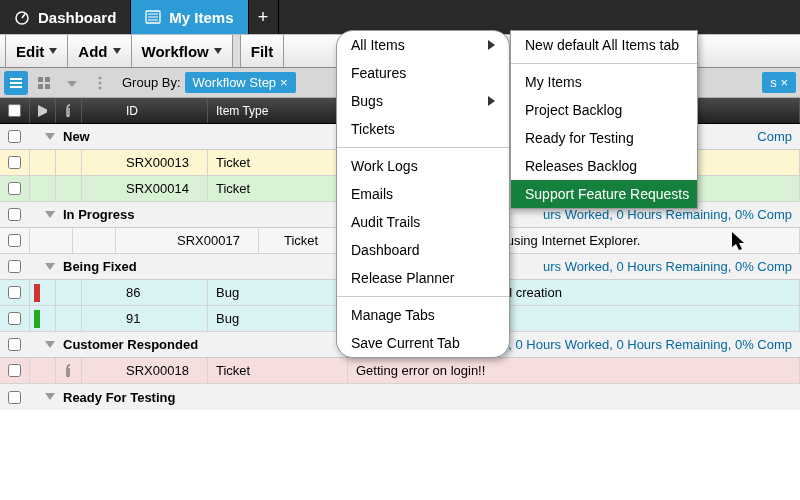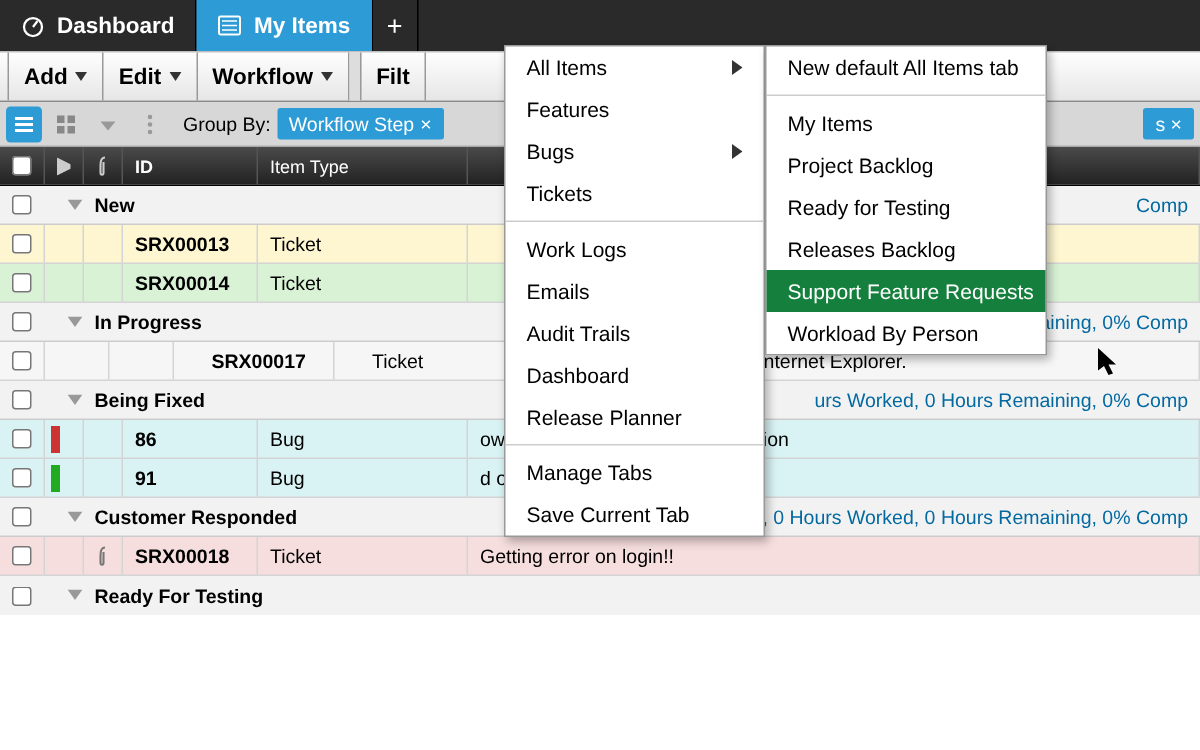--- a/index.html
+++ b/index.html
@@ -25,21 +25,21 @@
 .groupby-lbl { margin-left: 6px; font-size: 13px; }
 .groupby-val { background: #2d9bd6; color: #fff; padding: 3px 8px; border-radius: 2px; font-size: 13px; display: inline-flex; align-items: center; gap: 4px; }
 .right-chip { position: absolute; right: 4px; top: 72px; background: #2d9bd6; color: #fff; padding: 3px 8px; border-radius: 2px; font-size: 13px; }
 
 
 .thead { height: 26px; background: linear-gradient(#4a4a4a,#222); color: #fff; display: flex; align-items: center; font-size: 12px; border-bottom: 1px solid #000; }
 .thead .cell { border-right: 1px solid #555; height: 100%; display: flex; align-items: center; padding: 0 8px; }
 .col-chk { width: 30px; justify-content: center; }
 .col-flag { width: 26px; }
 .col-clip { width: 26px; }
-.col-id { width: 90px; font-weight: bold; }
+.col-id { width: 90px; font-weight: normal; margin-left: 36px; }
 .col-type { width: 140px; }
 .col-summary { flex: 1; }
 
 
 .group { height: 26px; background: #f2f2f2; border-bottom: 1px solid #ccc; display: flex; align-items: center; padding-left: 4px; font-size: 13px; }
 .group .g-toggle { width: 14px; height: 14px; margin: 0 6px 0 22px; display: inline-flex; align-items: center; justify-content: center; color: #888; }
 .group .g-name { font-weight: bold; }
 .group .g-stats { margin-left: auto; padding-right: 8px; color: #0369a1; white-space: nowrap; }
 .group input[type=checkbox] { margin-left: 4px; }
 
@@ -52,21 +52,21 @@
 .row-gray  { background: #f6f6f6; gap: 17px; }
 .priority-bar { width: 6px; height: 18px; margin-right: 2px; }
 
 
 .menu { position: absolute; background: #fff; border: 1px solid #999; box-shadow: 2px 3px 6px rgba(0,0,0,.3); z-index: 50; }
 .menu-item { height: 28px; display: flex; align-items: center; padding: 0 14px; font-size: 14px; cursor: pointer; white-space: nowrap; }
 .menu-item.hover { background: #15803d; color: #fff; }
 .menu-item .sub-arrow { margin-left: auto; }
 .menu-sep { height: 1px; background: #ccc; margin: 4px 0; }
 
-.menu1 { left: 336px; top: 30px; width: 174px; }
+.menu1 { left: 336px; top: 30px; width: 174px; border-radius: 17px; }
 .menu2 { left: 510px; top: 30px; width: 188px; }
 
 .cursor { position: absolute; left: 732px; top: 232px; z-index: 60; }
 
 .caret svg, .ticon svg, .viewbtn svg, .g-toggle svg, .sub-arrow svg, .cursor svg { display: block; }
 </style>
 </head>
 <body>
 
 <div class="tabbar">
@@ -91,29 +91,29 @@
     <span>My Items</span>
   </div>
   <div class="tab-add">
     <span>+</span>
   </div>
 </div>
 
 <div class="toolbar">
   <div style="width:6px;border-right:1px solid #999;"></div>
   <div class="tbtn">
-      <span>Add</span>
+      <span>Edit</span>
       <span class="caret">
         <svg width="8" height="6">
           <polygon points="0,0 8,0 4,6" fill="#333"></polygon>
         </svg>
       </span>
     </div>
   <div class="tbtn">
-      <span>Edit</span>
+      <span>Add</span>
       <span class="caret">
         <svg width="8" height="6">
           <polygon points="0,0 8,0 4,6" fill="#333"></polygon>
         </svg>
       </span>
     </div>
   <div class="tbtn">
       <span>Workflow</span>
       <span class="caret">
         <svg width="8" height="6">
@@ -365,22 +365,19 @@
     </div>
   <div class="menu-item">
       <span>Ready for Testing</span>
     </div>
   <div class="menu-item">
       <span>Releases Backlog</span>
     </div>
   <div class="menu-item hover">
       <span>Support Feature Requests</span>
     </div>
-  <div class="menu-item">
-      <span>Workload By Person</span>
-    </div>
 </div>
 
 <span class="cursor">
   <svg width="16" height="20">
       <polygon points="0,0 0,15 4,12 7,18 10,17 7,11 12,11" fill="#000"></polygon>
     </svg>
 </span>
 
 </body></html>

